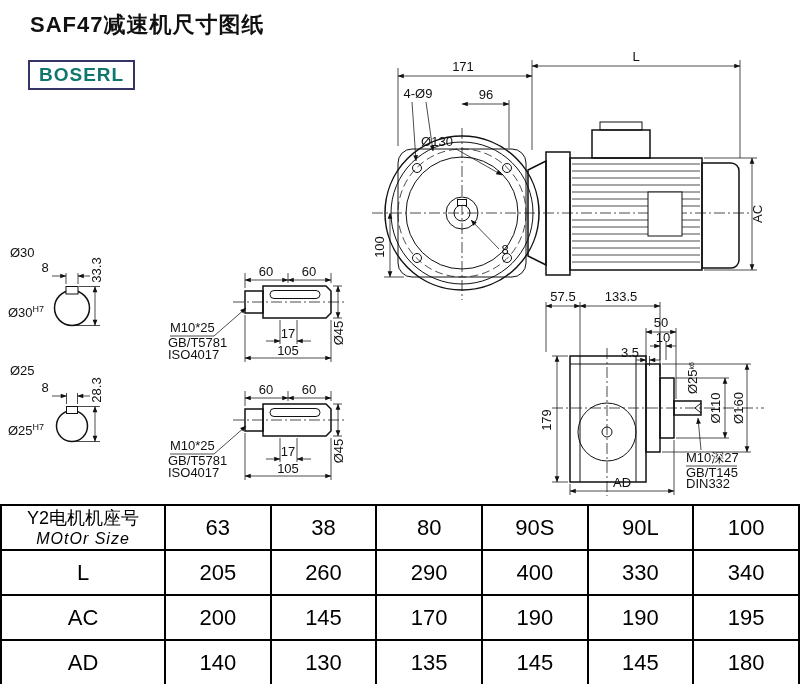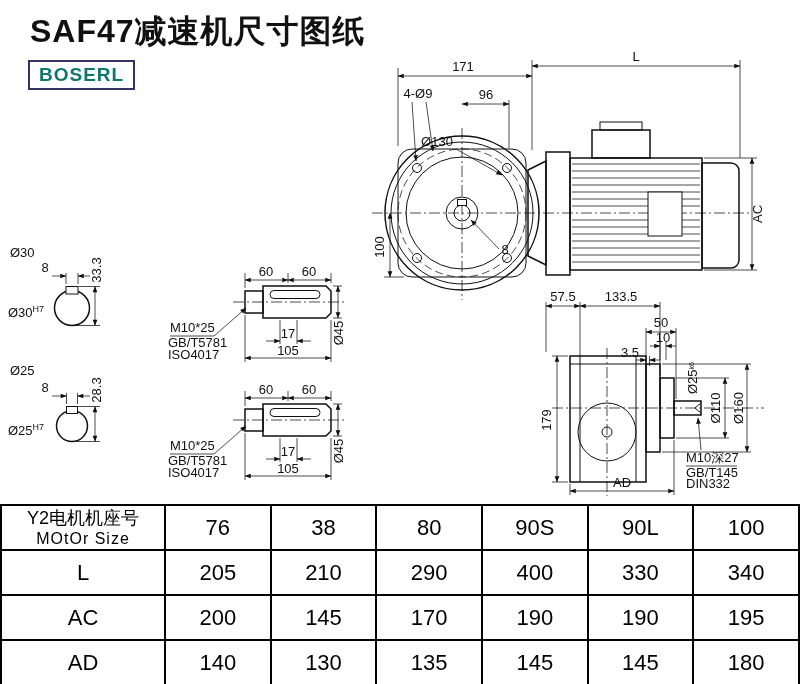--- a/index.html
+++ b/index.html
@@ -1,32 +1,32 @@
 <!DOCTYPE html>
 <html><head>
 <meta charset="utf-8">
 <style>
   html,body{margin:0;padding:0;}
   body{width:800px;height:684px;background:#fff;font-family:"Liberation Sans",sans-serif;}
   #screen{position:relative;width:800px;height:684px;background:#fff;overflow:hidden;}
-  #page-title{position:absolute;left:30px;top:10px;font-size:32px;font-weight:bold;color:#111;letter-spacing:1px;}
+  #page-title{position:absolute;left:30px;top:10px;font-size:22px;font-weight:bold;color:#111;letter-spacing:1px;}
   #brand-box{position:absolute;left:28px;top:60px;border:2px solid #333366;color:#0f766e;font-size:19px;font-weight:bold;padding:2px 9px;letter-spacing:1px;background:#fff;}
   svg text{font-family:"Liberation Sans",sans-serif;fill:#111;}
   .out{fill:none;stroke:#111;stroke-width:1.5;}
   .med{fill:none;stroke:#111;stroke-width:1;}
   .thin{fill:none;stroke:#111;stroke-width:.75;}
   .cl{fill:none;stroke:#111;stroke-width:.75;stroke-dasharray:11 3 2 3;}
   .dim{fill:none;stroke:#111;stroke-width:.75;marker-start:url(#arr);marker-end:url(#arr);}
   .dimE{marker-end:url(#arr);}
   .dt{font-size:13px;text-anchor:middle;}
   .ts{text-anchor:start;}
   #size-table{position:absolute;left:0;top:504px;width:800px;height:180px;border-collapse:collapse;table-layout:fixed;background:#fff;}
   #size-table td,#size-table th{border:2px solid #000;text-align:center;vertical-align:middle;font-size:22px;font-weight:normal;color:#000;padding:0;}
   #size-table .hcn{font-size:18px;line-height:1.2;}
-  #size-table .hen{font-size:16px;line-height:1.1;letter-spacing:1px;}
+  #size-table .hen{font-size:16px;line-height:1.1;letter-spacing:1px;font-style:italic;}
   #size-table tr{height:45px;}
 </style>
 </head>
 <body>
 
 <div id="screen">
 
 <svg width="800" height="504" viewBox="0 0 800 504" style="position:absolute;left:0;top:0">
 <defs>
 <marker id="arr" viewBox="0 0 10 10" refX="9" refY="5" markerWidth="9" markerHeight="9" orient="auto-start-reverse">
@@ -249,31 +249,31 @@
   <colgroup>
         <col style="width:164px">
         <col span="6">
       </colgroup>
   <tbody>
     <tr>
       <th>
         <div class="hcn">Y2电机机座号</div>
         <div class="hen">MOtOr Size</div>
       </th>
-      <td>76</td>
+      <td>63</td>
       <td>38</td>
       <td>80</td>
       <td>90S</td>
       <td>90L</td>
       <td>100</td>
     </tr>
     <tr>
       <th>L</th>
       <td>205</td>
-      <td>210</td>
+      <td>260</td>
       <td>290</td>
       <td>400</td>
       <td>330</td>
       <td>340</td>
     </tr>
     <tr>
       <th>AC</th>
       <td>200</td>
       <td>145</td>
       <td>170</td>

